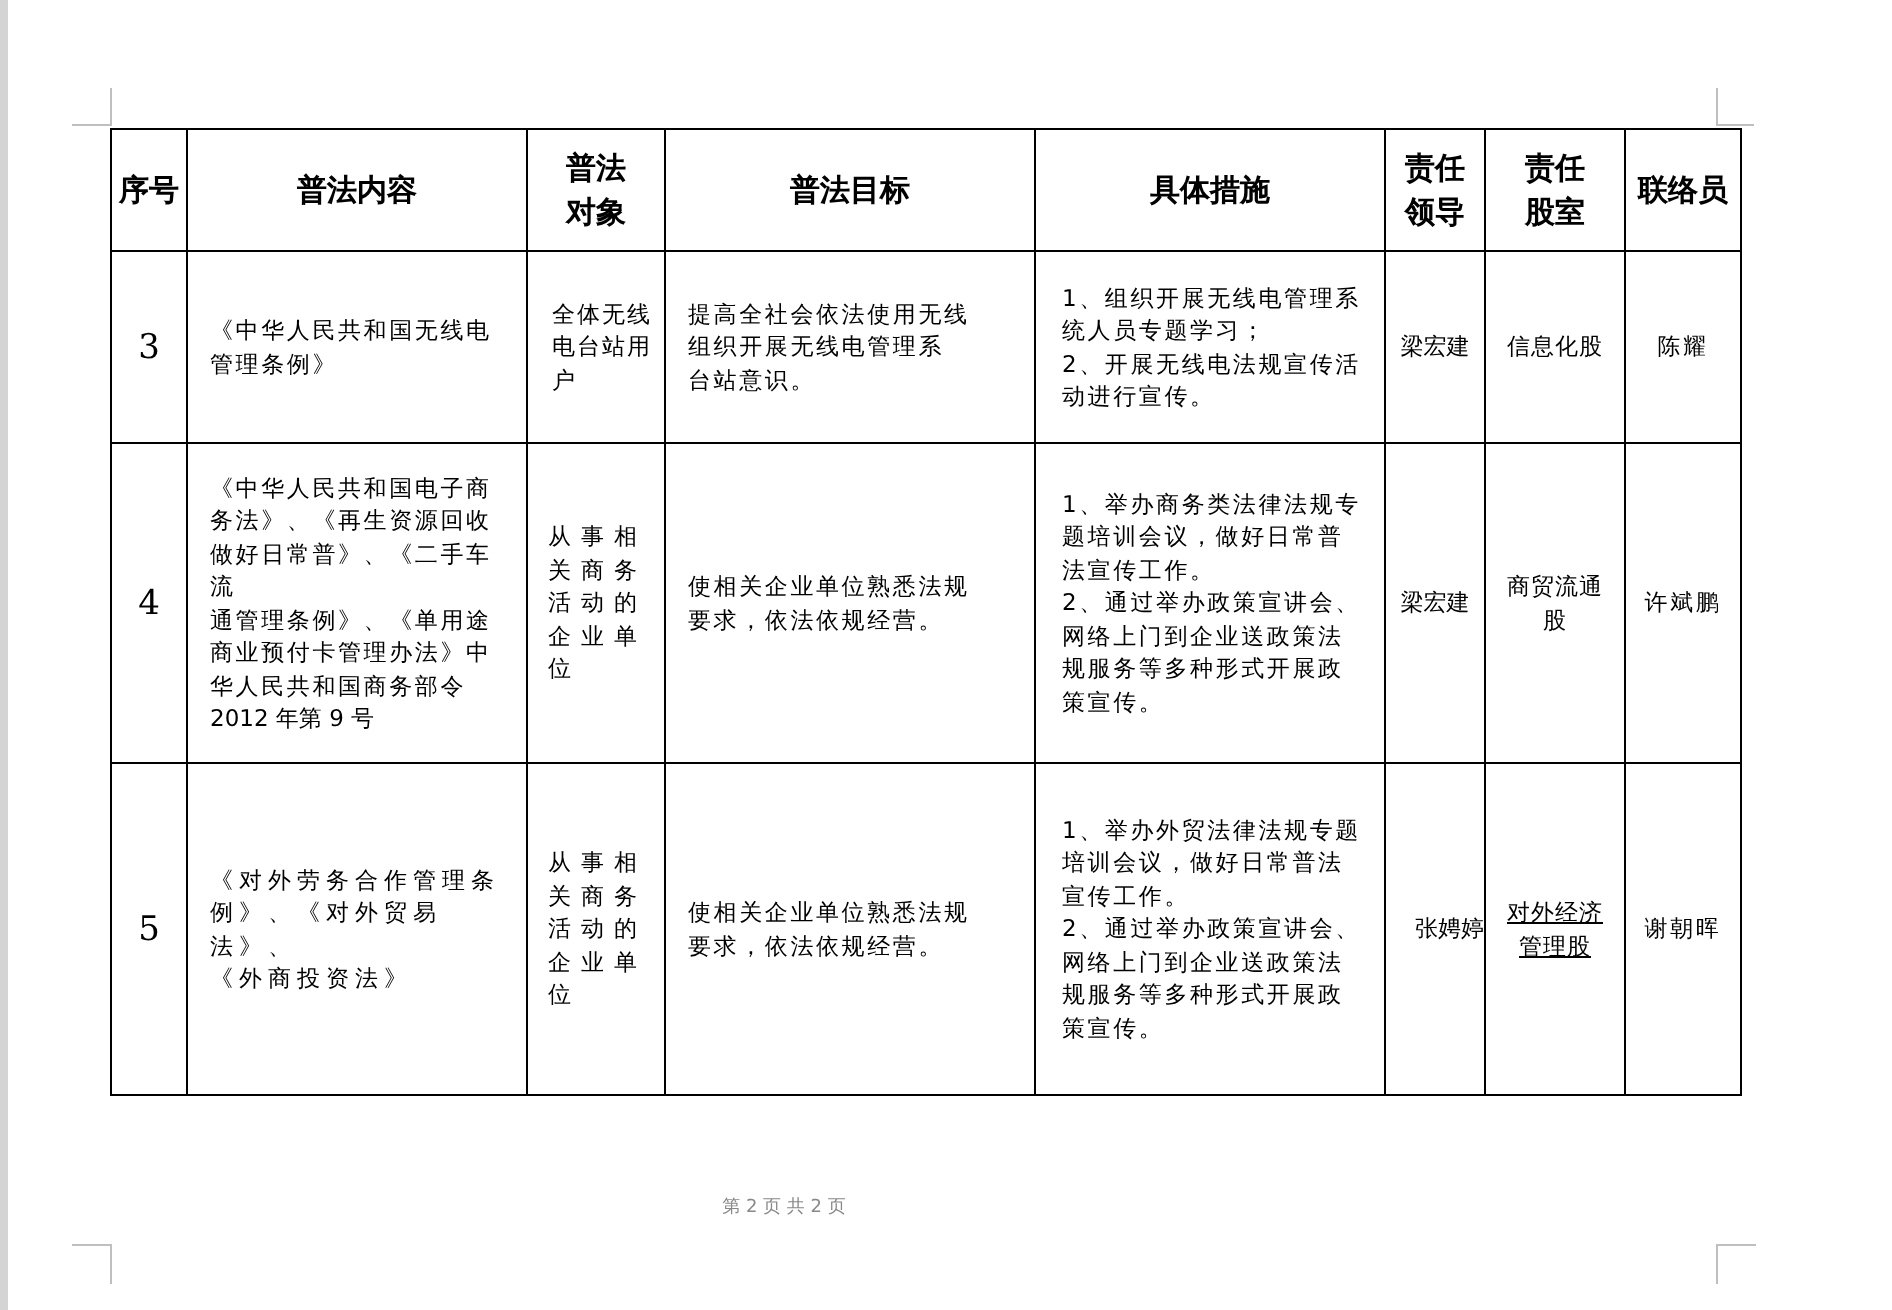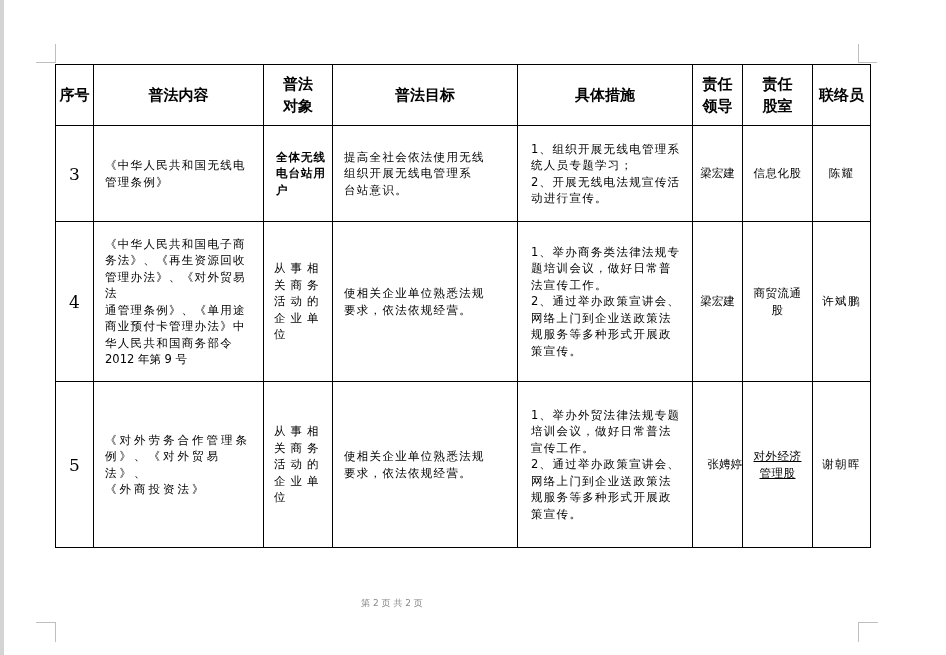--- a/index.html
+++ b/index.html
@@ -18,21 +18,21 @@
   }
   table.doc th {
     font-weight: bold; font-size: 15px; line-height: 22px; text-align: center; height: 60px;
   }
   .num { font-family: "DejaVu Serif", "Liberation Serif", serif; font-size: 17px; text-align: center; color: #333; }
   .cell { font-size: 11.5px; line-height: 16.5px; letter-spacing: 1.3px; }
   .cell-pad { padding: 0 6px 0 11px !important; }
   .cell-pad2 { padding: 0 4px 0 8px !important; }
   .ctr { text-align: center; }
   .target-obj { padding: 0 6px 0 10px !important; text-align: justify; text-align-last: left; letter-spacing: 5px; }
-  .obj-plain { padding: 0 2px 0 12px !important; letter-spacing: 1px; font-weight: bold; }
+  .obj-plain { padding: 0 2px 0 12px !important; letter-spacing: 1px; }
   .line { display: block; }
   .footer {
     position: absolute; left: 0; width: 784px; top: 597px; text-align: center; font-size: 9px; color: #888;
   }
 </style>
 </head>
 <body>
 
 <div class="left-bar"></div>
 
@@ -116,21 +116,21 @@
         <span class="line">信息化股</span>
       </td>
       <td class="cell ctr">陈耀</td>
     </tr>
 
     <tr style="height:160px;">
       <td class="num">4</td>
       <td class="cell cell-pad">
         <span class="line">《中华人民共和国电子商</span>
         <span class="line">务法》、《再生资源回收</span>
-        <span class="line">管理办法》、《对外贸易法</span>
+        <span class="line">做好日常普》、《二手车流</span>
         <span class="line">通管理条例》、《单用途</span>
         <span class="line">商业预付卡管理办法》中</span>
         <span class="line">华人民共和国商务部令</span>
         <span class="line" style="letter-spacing:0;">2012 年第 9 号</span>
       </td>
       <td class="cell target-obj">
         <span class="line">从事相</span>
         <span class="line">关商务</span>
         <span class="line">活动的</span>
         <span class="line">企业单</span>

